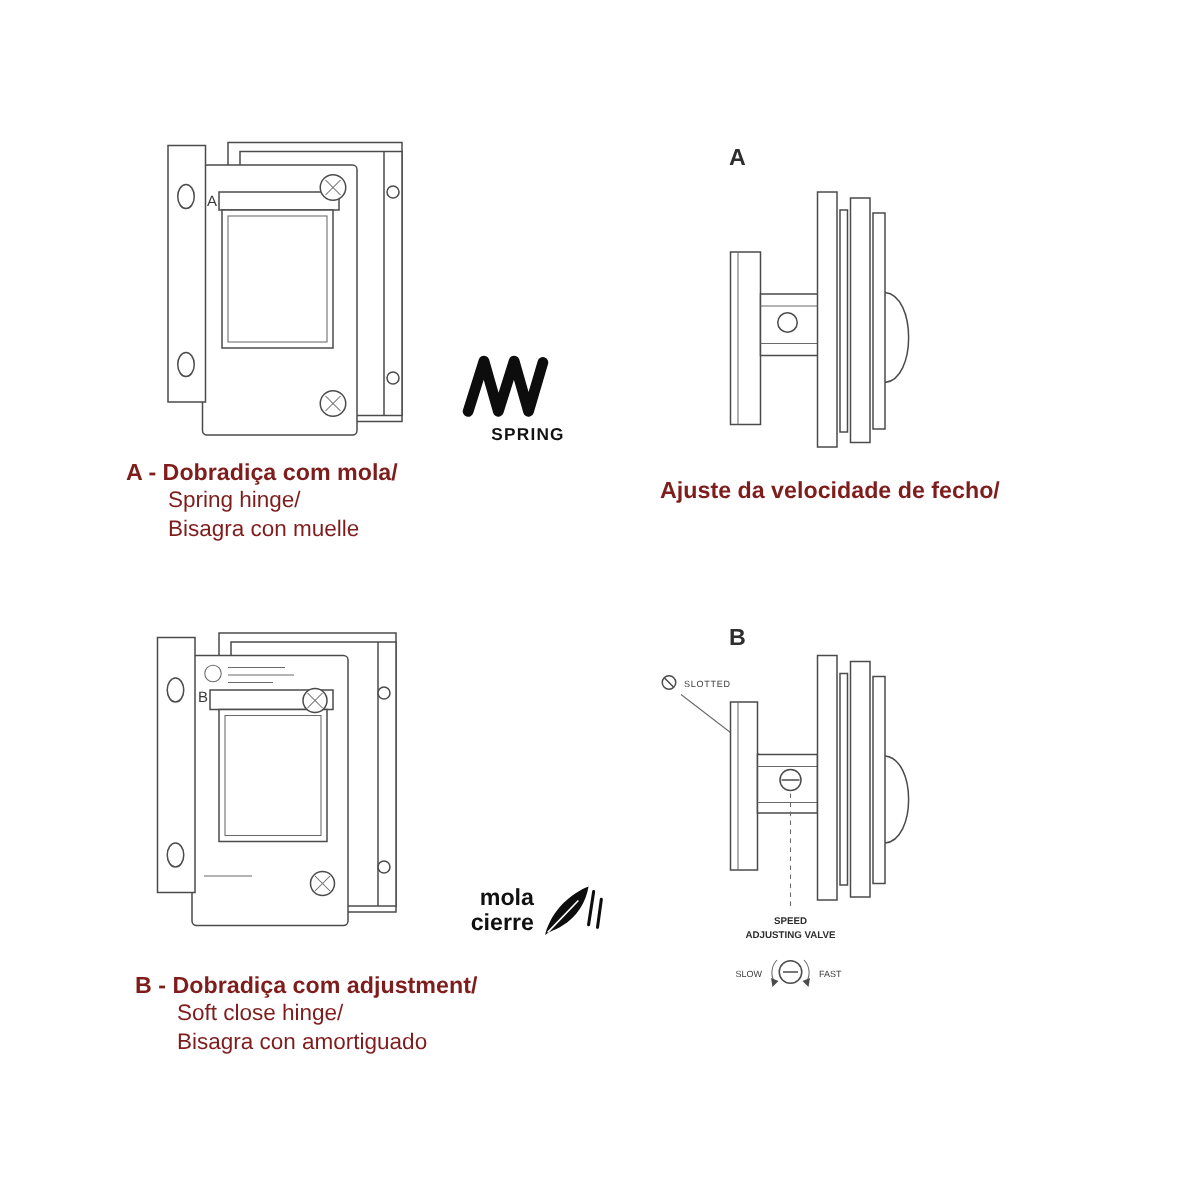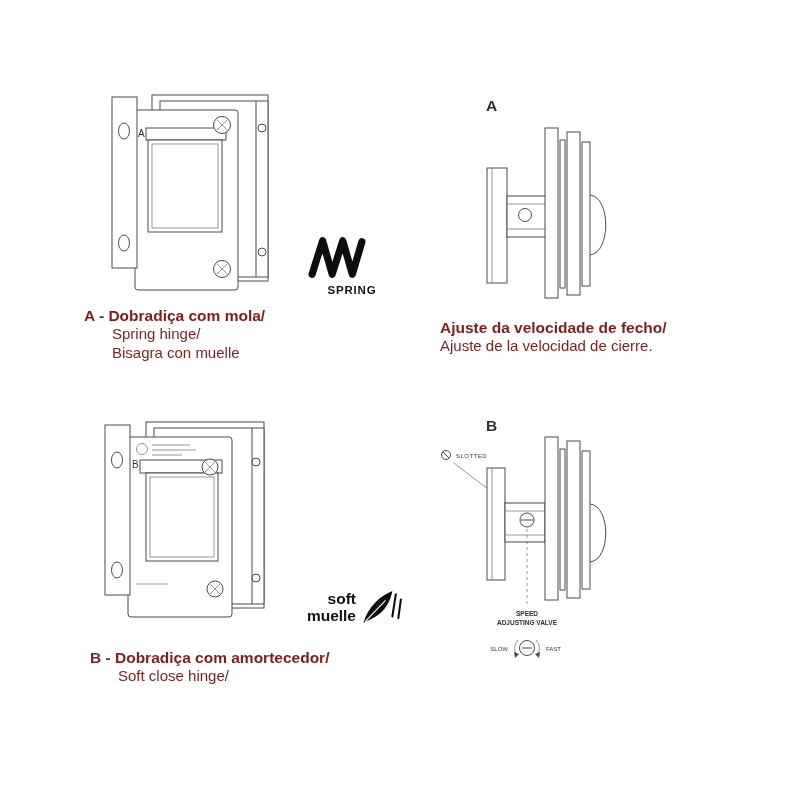--- a/index.html
+++ b/index.html
@@ -86,21 +86,20 @@
     <rect class="shp" x="100" y="16" width="13" height="170"></rect>
     <rect class="shp" x="115" y="28" width="5" height="148"></rect>
     <rect class="shp" x="122" y="20" width="13" height="163"></rect>
     <rect class="shp" x="137" y="30" width="8" height="144"></rect>
   </g>
   <path class="ln" d="M145 83 C166 85 166 141 145 143"></path>
 </svg>
 
 <div class="caption" style="left:440px;top:318px">
   <div class="cap1">Ajuste da velocidade de fecho/</div>
-  <div class="cap2">Ajuste de la velocidad de cierre.</div>
 </div>
 
 <svg class="abs" style="left:88px;top:412px;width:210px;height:225px" viewBox="0 0 210 225">
   <g>
     <rect class="shp" x="58" y="10" width="118" height="186"></rect>
     <rect class="shp" x="66" y="16" width="110" height="176"></rect>
     <line class="ln" x1="164" y1="16" x2="164" y2="192"></line>
   </g>
   <rect class="shp" x="40" y="25" width="104" height="180" rx="3"></rect>
   <g>
@@ -129,33 +128,34 @@
       <line class="thin" x1="127" y1="50" x2="117" y2="60"></line>
     <circle class="shp" cx="127" cy="177" r="8"></circle>
     <line class="thin" x1="122" y1="172" x2="132" y2="182"></line>
       <line class="thin" x1="132" y1="172" x2="122" y2="182"></line>
     <circle class="shp" cx="168" cy="50" r="4"></circle>
     <circle class="shp" cx="168" cy="166" r="4"></circle>
   </g>
 </svg>
 
 <div class="softclosing">
-  <div>soft</div>
-  <div>muelle</div>
+  <div>mola</div>
+  <div>cierre</div>
 </div>
 <svg class="abs" style="left:360px;top:586px;width:46px;height:44px" viewBox="0 0 54 48">
   <line x1="42" y1="8" x2="38" y2="34" stroke="#0d0d0d" stroke-width="2.4" stroke-linecap="round"></line>
   <line x1="48" y1="14" x2="45" y2="36" stroke="#0d0d0d" stroke-width="2.4" stroke-linecap="round"></line>
   <path d="M38 4 C25 9 9 22 4 42 C9 38 13 38 17 35 C29 28 36 16 38 4 Z" fill="#0d0d0d"></path>
   <line x1="6" y1="40" x2="30" y2="15" stroke="#ffffff" stroke-width="1.3"></line>
 </svg>
 
 <div class="caption" style="left:90px;top:648px">
-  <div class="cap1">B - Dobradiça com amortecedor/</div>
+  <div class="cap1">B - Dobradiça com adjustment/</div>
   <div class="cap2 indent">Soft close hinge/</div>
+  <div class="cap2 indent">Bisagra con amortiguado</div>
 </div>
 
 <div class="dletter" style="left:486px;top:417px">B</div>
 
 <svg class="abs" style="left:432px;top:432px;width:200px;height:235px" viewBox="0 0 200 235">
 
   <g>
     <circle class="shp" cx="14" cy="23" r="4.5"></circle>
     <line class="ln" x1="11" y1="20" x2="17" y2="26"></line>
   </g>

